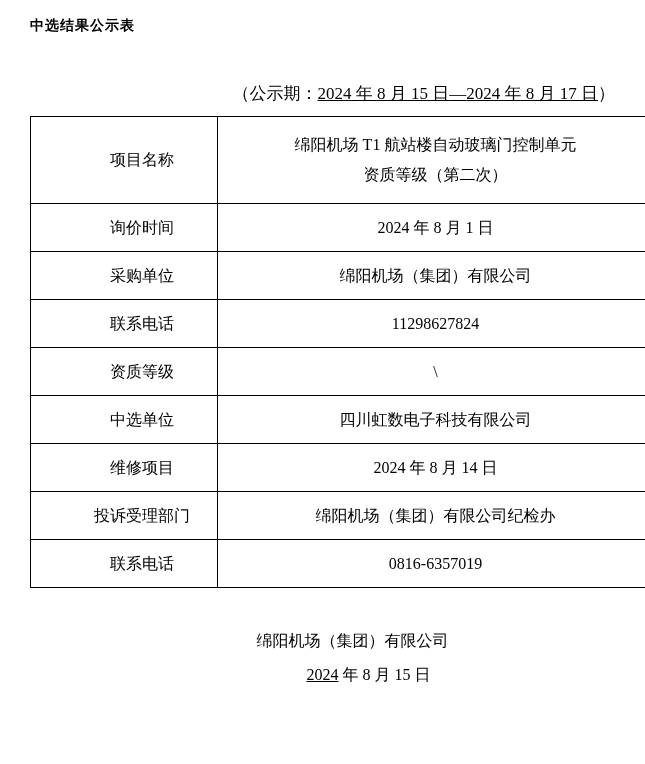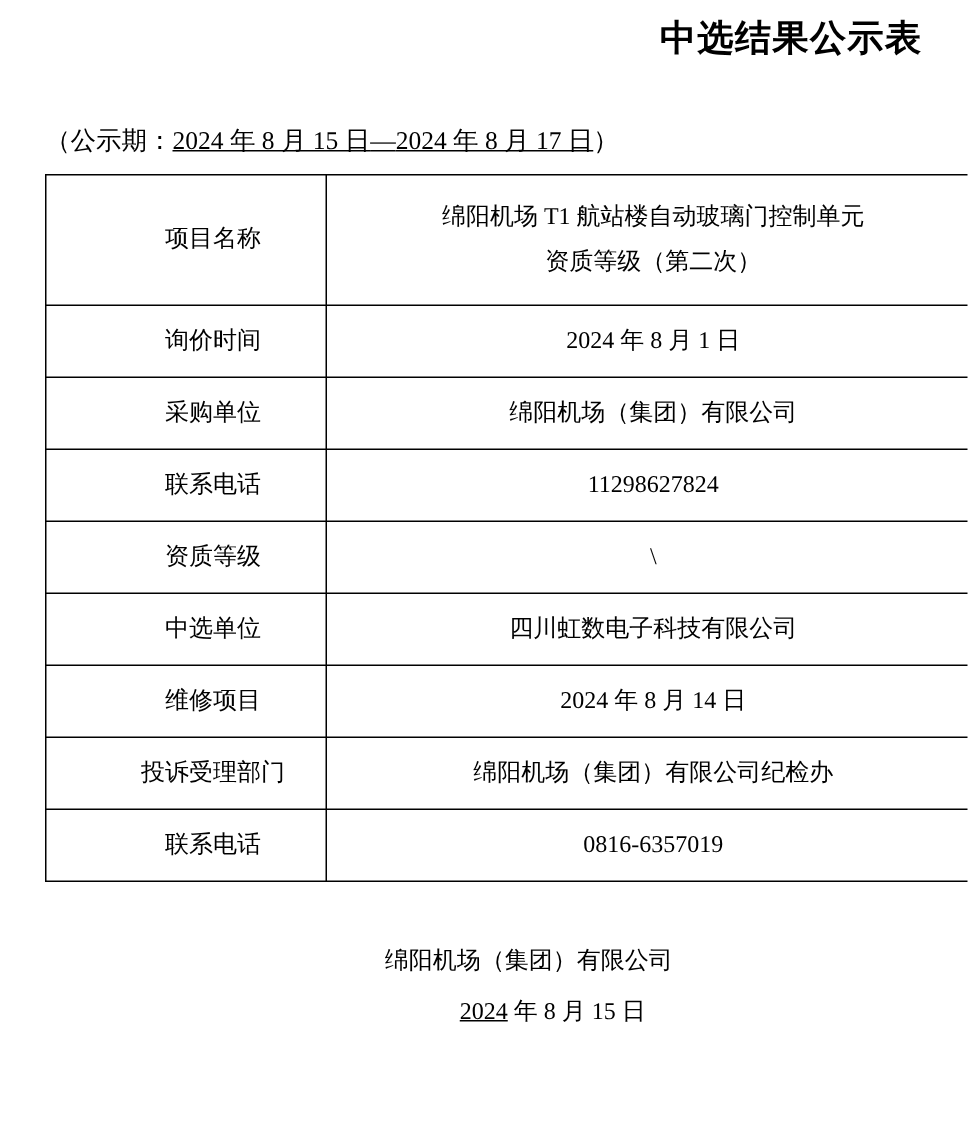--- a/index.html
+++ b/index.html
@@ -16,30 +16,30 @@
     overflow: hidden;
   }
   .page {
     width: 645px;
     height: 764px;
     box-sizing: border-box;
     padding: 0 30px;
     position: relative;
   }
   .doc-title {
-    text-align: right;
-    font-size: 24px;
+    text-align: left;
+    font-size: 14px;
     font-weight: bold;
     letter-spacing: 1px;
     margin-top: 12px;
     margin-bottom: 12px;
     line-height: 28px;
   }
   .notice-period {
-    text-align: left;
+    text-align: right;
     font-size: 17px;
     margin-top: 42px;
     margin-bottom: 10px;
     line-height: 24px;
     white-space: nowrap;
   }
   .notice-period .u {
     text-decoration: underline;
   }
   table.info {

